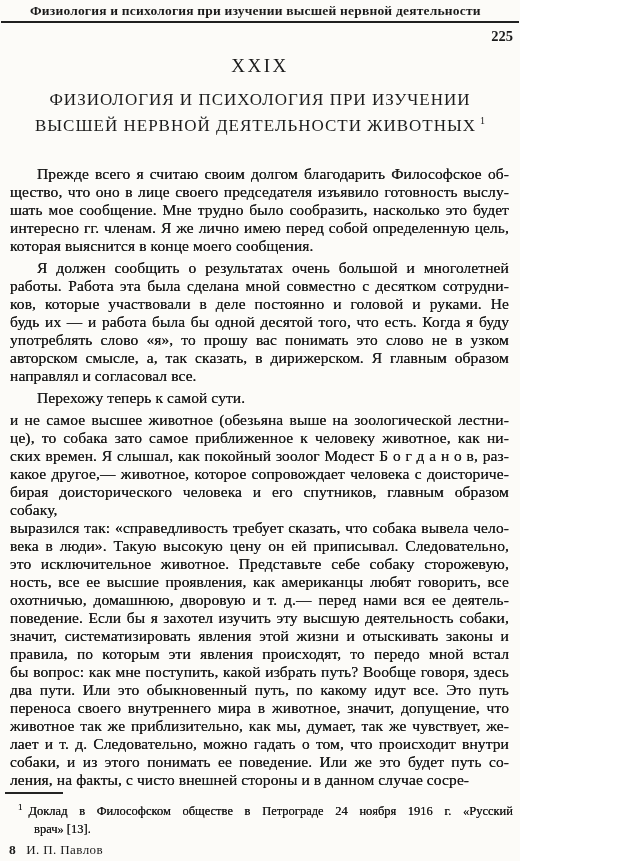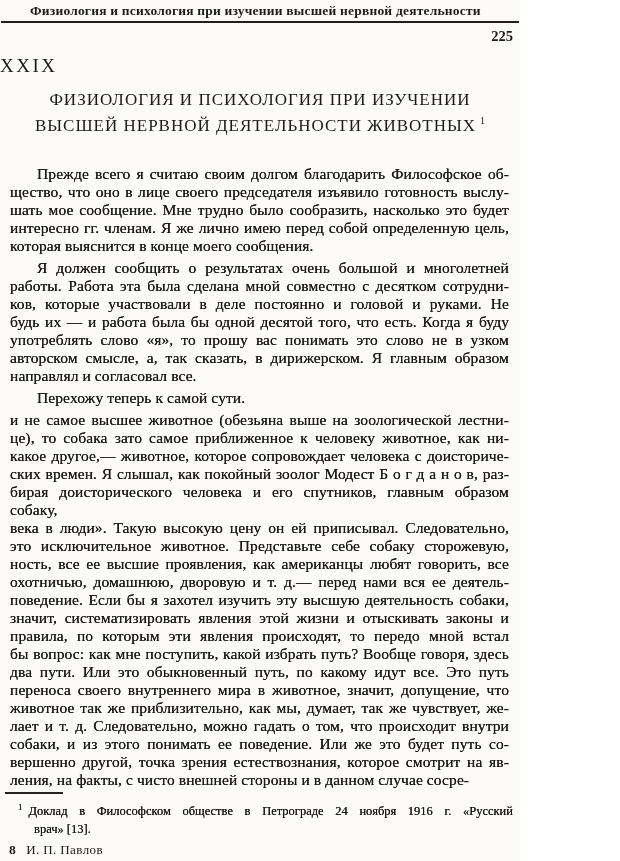--- a/index.html
+++ b/index.html
@@ -32,20 +32,21 @@
   .header-rule {
     position: absolute;
     top: 21px; left: 1px; right: 1px;
     height: 2px;
     background: #202020;
   }
   
   .chapter-number {
     position: absolute;
     top: 55px; left: 0; right: 0;
+    text-align: center;
     font-size: 19px;
     letter-spacing: 2.5px;
   }
   .article-title {
     position: absolute;
     top: 89px; left: 8px; right: 8px;
     text-align: center;
     font-weight: normal;
     font-size: 17px;
     line-height: 21px;
@@ -149,37 +150,37 @@
         <div class="line">употреблять слово «я», то прошу вас понимать это слово не в узком</div>
         <div class="line">авторском смысле, а, так сказать, в дирижерском. Я главным образом</div>
         <div class="line last">направлял и согласовал все.</div>
       </div>
       <div class="para">
         <div class="line first last">Перехожу теперь к самой сути.</div>
       </div>
       <div class="para">
         <div class="line">и не самое высшее животное (обезьяна выше на зоологической лестни-</div>
         <div class="line">це), то собака зато самое приближенное к человеку животное, как ни-</div>
+        <div class="line">ских времен. Я слышал, как покойный зоолог Модест Б о г д а н о в, раз-</div>
         <div class="line">какое другое,— животное, которое сопровождает человека с доисториче-</div>
-        <div class="line">ских времен. Я слышал, как покойный зоолог Модест Б о г д а н о в, раз-</div>
         <div class="line">бирая доисторического человека и его спутников, главным образом собаку,</div>
+        <div class="line">выразился так: «справедливость требует сказать, что собака вывела чело-</div>
         <div class="line">века в люди». Такую высокую цену он ей приписывал. Следовательно,</div>
         <div class="line">это исключительное животное. Представьте себе собаку сторожевую,</div>
         <div class="line">ность, все ее высшие проявления, как американцы любят говорить, все</div>
         <div class="line">охотничью, домашнюю, дворовую и т. д.— перед нами вся ее деятель-</div>
         <div class="line">поведение. Если бы я захотел изучить эту высшую деятельность собаки,</div>
         <div class="line">значит, систематизировать явления этой жизни и отыскивать законы и</div>
         <div class="line">правила, по которым эти явления происходят, то передо мной встал</div>
         <div class="line">бы вопрос: как мне поступить, какой избрать путь? Вообще говоря, здесь</div>
         <div class="line">два пути. Или это обыкновенный путь, по какому идут все. Это путь</div>
         <div class="line">переноса своего внутреннего мира в животное, значит, допущение, что</div>
         <div class="line">животное так же приблизительно, как мы, думает, так же чувствует, же-</div>
         <div class="line">лает и т. д. Следовательно, можно гадать о том, что происходит внутри</div>
         <div class="line">собаки, и из этого понимать ее поведение. Или же это будет путь со-</div>
-        <div class="line">вершенно другой, точка зрения естествознания, которое смотрит на яв-</div>
         <div class="line last">ления, на факты, с чисто внешней стороны и в данном случае сосре-</div>
       </div>
     </div>
 
   <div class="footnote-separator"></div>
 
   <div class="footnote">
     <div class="fn-line1"><sup>1</sup><span>Доклад в Философском обществе в Петрограде 24 ноября 1916 г. «Русский</span></div>
     <div class="fn-line2">врач» [13].</div>
   </div>

